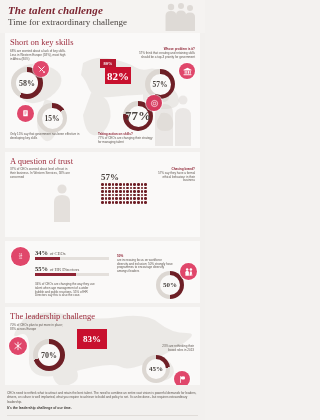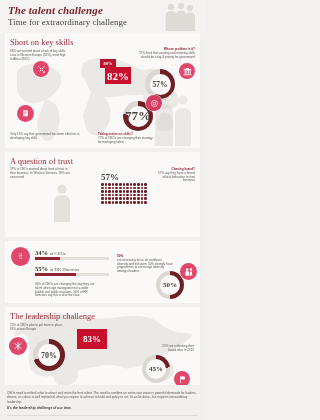--- a/index.html
+++ b/index.html
@@ -129,20 +129,26 @@
 
     <div class="blurb" style="left:5px; top:17px; width:58px;">
       <span>68% are worried about a lack of key skills. Less in Western Europe (58%), most high in Africa (80%)</span>
     </div>
 
     <div class="blurb r" style="right:5px; top:15px; width:58px;">
       <b>Whose problem is it?</b>
       <span>57% think that creating and retaining skills should be a top-3 priority for government</span>
     </div>
 
+    <div class="donut" style="left:6px; top:34px; width:32px; height:32px;
+         background:conic-gradient(#6e1f26 0 58%, #dcd7d2 58% 100%);">
+      <div class="hole" style="width:22px;height:22px;">
+        <span class="val" style="font-size:8px;">58%</span>
+      </div>
+    </div>
     <div class="badge" style="left:28px; top:28px; width:16px; height:16px;">
       <svg width="9" height="9" viewBox="0 0 16 16">
           <g stroke="#fff" stroke-width="1.6" fill="none" stroke-linecap="round">
         <path d="M3 3 L11 11"></path>
             <path d="M13 3 L5 11"></path>
             <circle cx="12.5" cy="12.5" r="1.6" fill="#fff" stroke="none"></circle>
       </g>
         </svg>
     </div>
 
@@ -161,20 +167,26 @@
         <path d="M1 5 L8 1.5 L15 5 L15 6 L1 6z"></path>
         <rect x="3" y="7" width="1.6" height="5"></rect>
             <rect x="6" y="7" width="1.6" height="5"></rect>
         <rect x="9" y="7" width="1.6" height="5"></rect>
             <rect x="12" y="7" width="1.6" height="5"></rect>
         <rect x="1" y="13" width="14" height="1.6"></rect>
       </g>
         </svg>
     </div>
 
+    <div class="donut" style="left:32px; top:70px; width:30px; height:30px;
+         background:conic-gradient(#6e1f26 0 15%, #dcd7d2 15% 100%);">
+      <div class="hole" style="width:21px;height:21px;">
+        <span class="val" style="font-size:7.5px;">15%</span>
+      </div>
+    </div>
     <div class="badge" style="left:12px; top:72px; width:17px; height:17px;">
       <svg width="9" height="9" viewBox="0 0 16 16">
           <g fill="#fff">
         <rect x="4" y="2" width="8" height="11" rx="1"></rect>
       </g>
           <g stroke="#e0476b" stroke-width="1">
             <path d="M6 5h4M6 7h4M6 9h3"></path>
           </g>
         </svg>
     </div>

